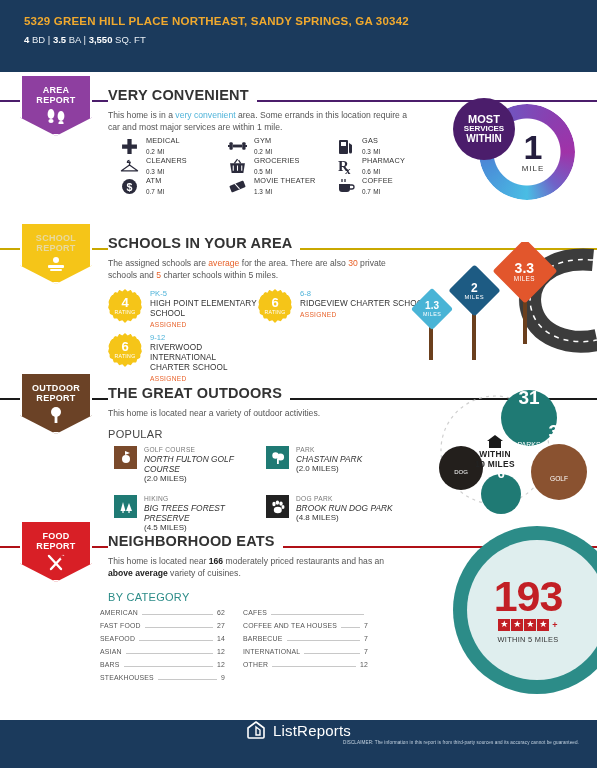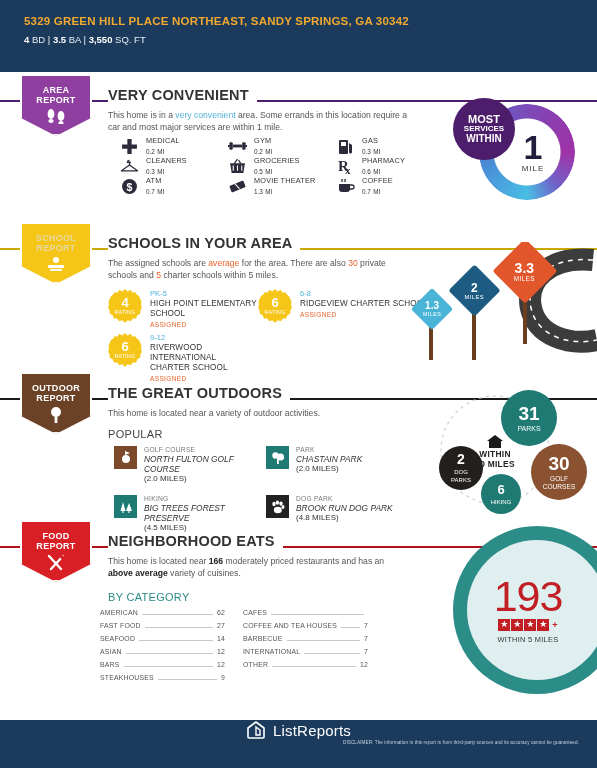--- a/index.html
+++ b/index.html
@@ -131,21 +131,21 @@
     color: #fff;
   }
   .out .ty { font-size: 6.6px; color: #777; letter-spacing: .3px; }
   .out .nm { font-size: 8.4px; color: #333; line-height: 10px; margin-top: 1px; font-style: italic; }
   .out .ds { font-size: 8px; color: #333; }
 
   
   .circ-wrap { position: absolute; right: 8px; top: 18px; width: 186px; height: 128px; }
   .circ {
     position: absolute; border-radius: 50%; color: #fff;
-    display: flex; flex-direction: column; align-items: center; justify-content: center; text-align: center;
+    display: flex; flex-direction: column; align-items: center; justify-content: center; text-align: center; gap: 32px;
   }
   .circ .cn { font-weight: bold; line-height: 1; }
   .circ .cl { line-height: 8px; margin-top: 2px; }
   .within {
     position: absolute; left: 56px; top: 46px; width: 72px; text-align: center;
   }
   .within .w-t { font-size: 8.4px; font-weight: bold; color: #222; line-height: 10px; letter-spacing: .3px; }
 
   
   .bycat { margin-left: 108px; margin-top: 12px; font-size: 11px; color: #2c8c88; letter-spacing: .3px; }
@@ -158,21 +158,21 @@
 
   .food-circle {
     position: absolute; right: -24px; top: 8px; width: 168px; height: 168px; border-radius: 50%;
     background: #2c8c88; display: flex; align-items: center; justify-content: center;
   }
   .food-inner {
     width: 140px; height: 140px; border-radius: 50%; background: #dfeeee;
     display: flex; flex-direction: column; align-items: center; justify-content: center;
     padding-right: 18px;
   }
-  .food-num { font-size: 43px; font-weight: normal; color: #c21f25; line-height: 38px; letter-spacing: -1px; }
+  .food-num { font-size: 43px; font-weight: bold; color: #c21f25; line-height: 38px; letter-spacing: -1px; }
   .stars { display: flex; align-items: center; gap: 1px; margin-top: 4px; }
   .star {
     width: 12px; height: 12px; background: #c21f25;
     display: flex; align-items: center; justify-content: center;
     color: #fff; font-size: 9px; line-height: 9px;
   }
   .plus { font-size: 9px; color: #c21f25; font-weight: bold; margin-left: 2px; }
   .food-sub { font-size: 7.4px; color: #333; margin-top: 4px; letter-spacing: .3px; }
 
   

